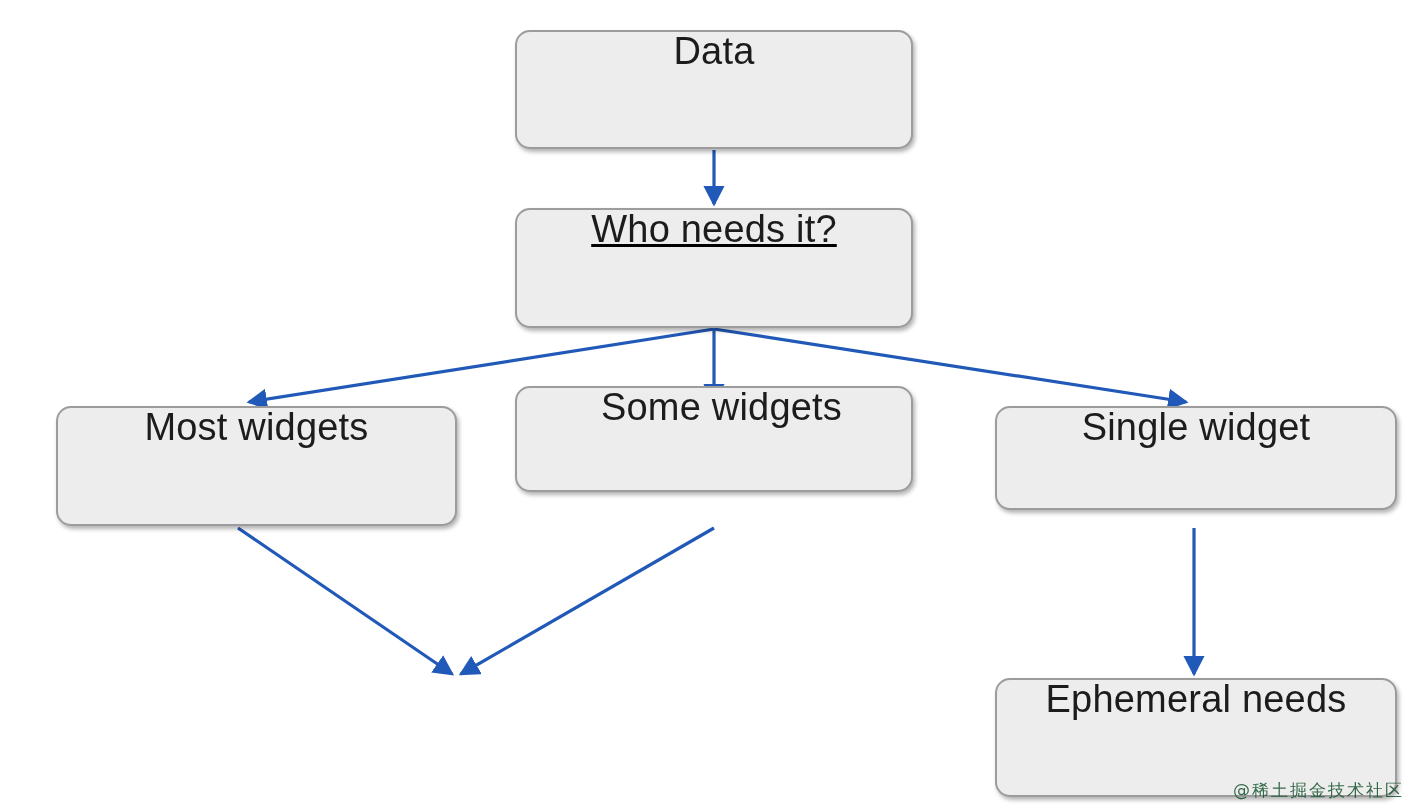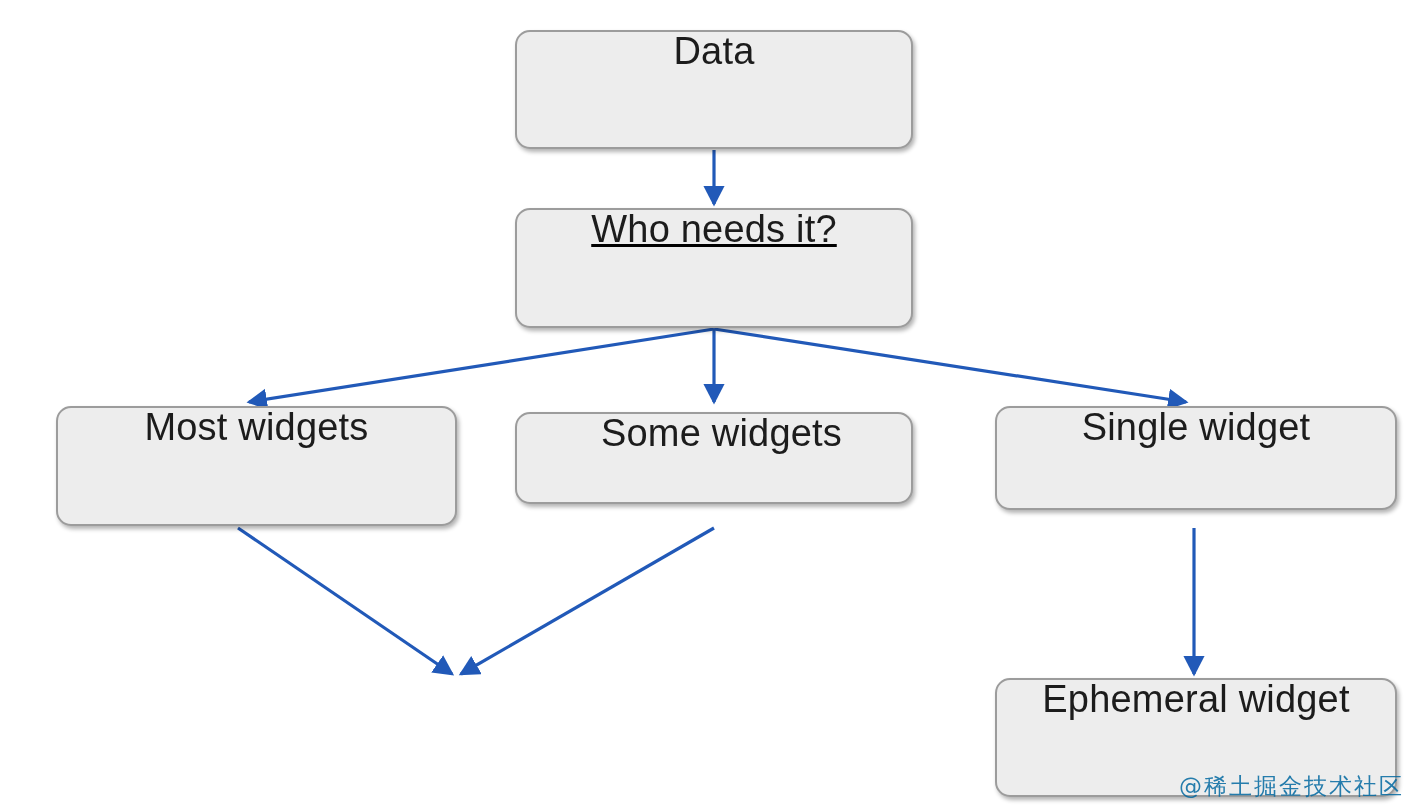--- a/index.html
+++ b/index.html
@@ -45,23 +45,23 @@
     letter-spacing: 0.2px;
     color: #1c1c1c;
     line-height: 1;
     white-space: nowrap;
     text-align: center;
   }
   #watermark {
     position: absolute;
     right: 20px;
     bottom: 10px;
-    font-size: 23px;
+    font-size: 17px;
     letter-spacing: 2px;
-    color: #0369a1;
+    color: #14532d;
     opacity: 0.85;
     white-space: nowrap;
     z-index: 3;
     font-family: "DejaVu Sans", "Liberation Sans", sans-serif;
   }
 </style>
 </head>
 <body>
 
 <div id="canvas">
@@ -87,26 +87,26 @@
     <span class="node-label">Data</span>
   </div>
 
   <div class="node" style="left: 515px; top: 208px; width: 398px; height: 120px; text-decoration: underline;">
     <span class="node-label">Who needs it?</span>
   </div>
 
   <div class="node" style="left: 36px; top: 406px; width: 401px; height: 120px; margin-left: 20px;">
     <span class="node-label">Most widgets</span>
   </div>
-  <div class="node" style="left: 515px; top: 412px; width: 398px; height: 92px; padding-left: 15px;">
+  <div class="node" style="left: 515px; top: 386px; width: 398px; height: 106px; padding-left: 15px;">
     <span class="node-label">Some widgets</span>
   </div>
   <div class="node" style="left: 995px; top: 406px; width: 402px; height: 104px;">
     <span class="node-label">Single widget</span>
   </div>
 
   <div class="node" style="left: 995px; top: 678px; width: 402px; height: 119px;">
-    <span class="node-label">Ephemeral widget</span>
+    <span class="node-label">Ephemeral needs</span>
   </div>
 
   <div id="watermark">@稀土掘金技术社区</div>
 
 </div>
 
 </body></html>

